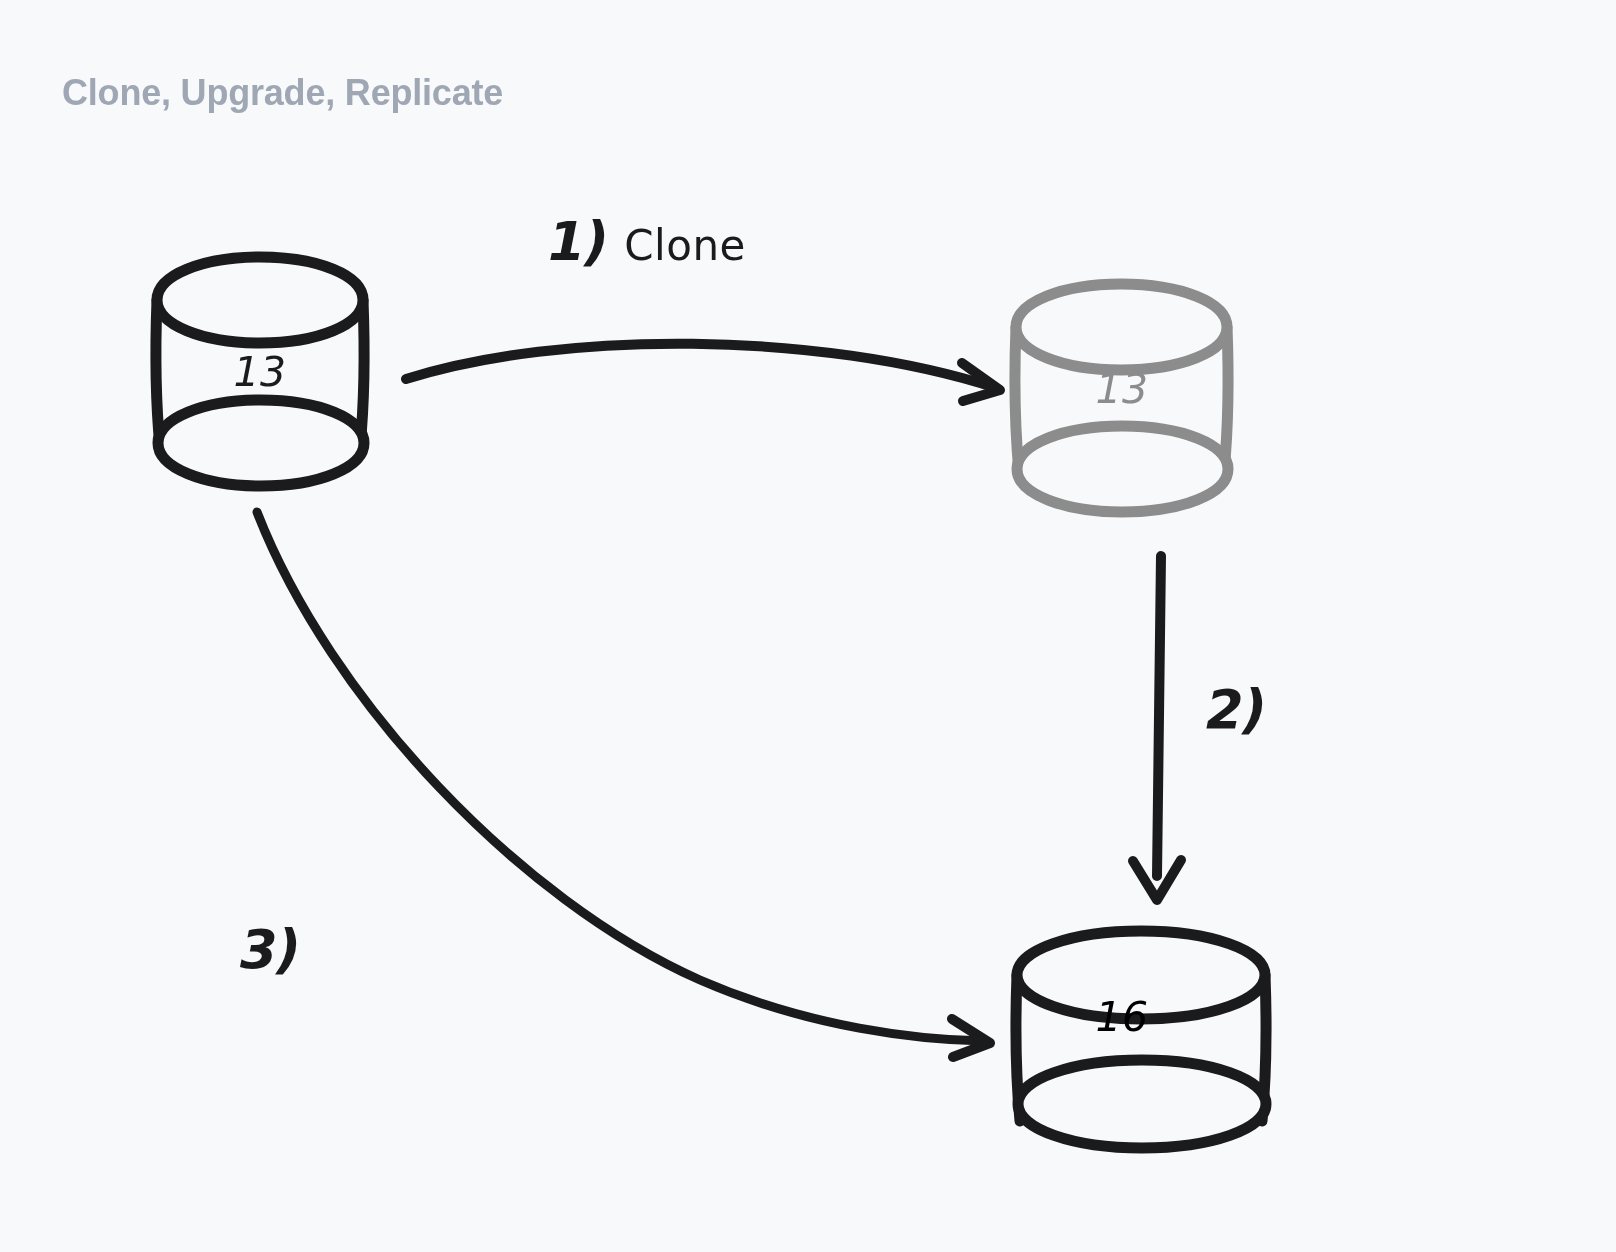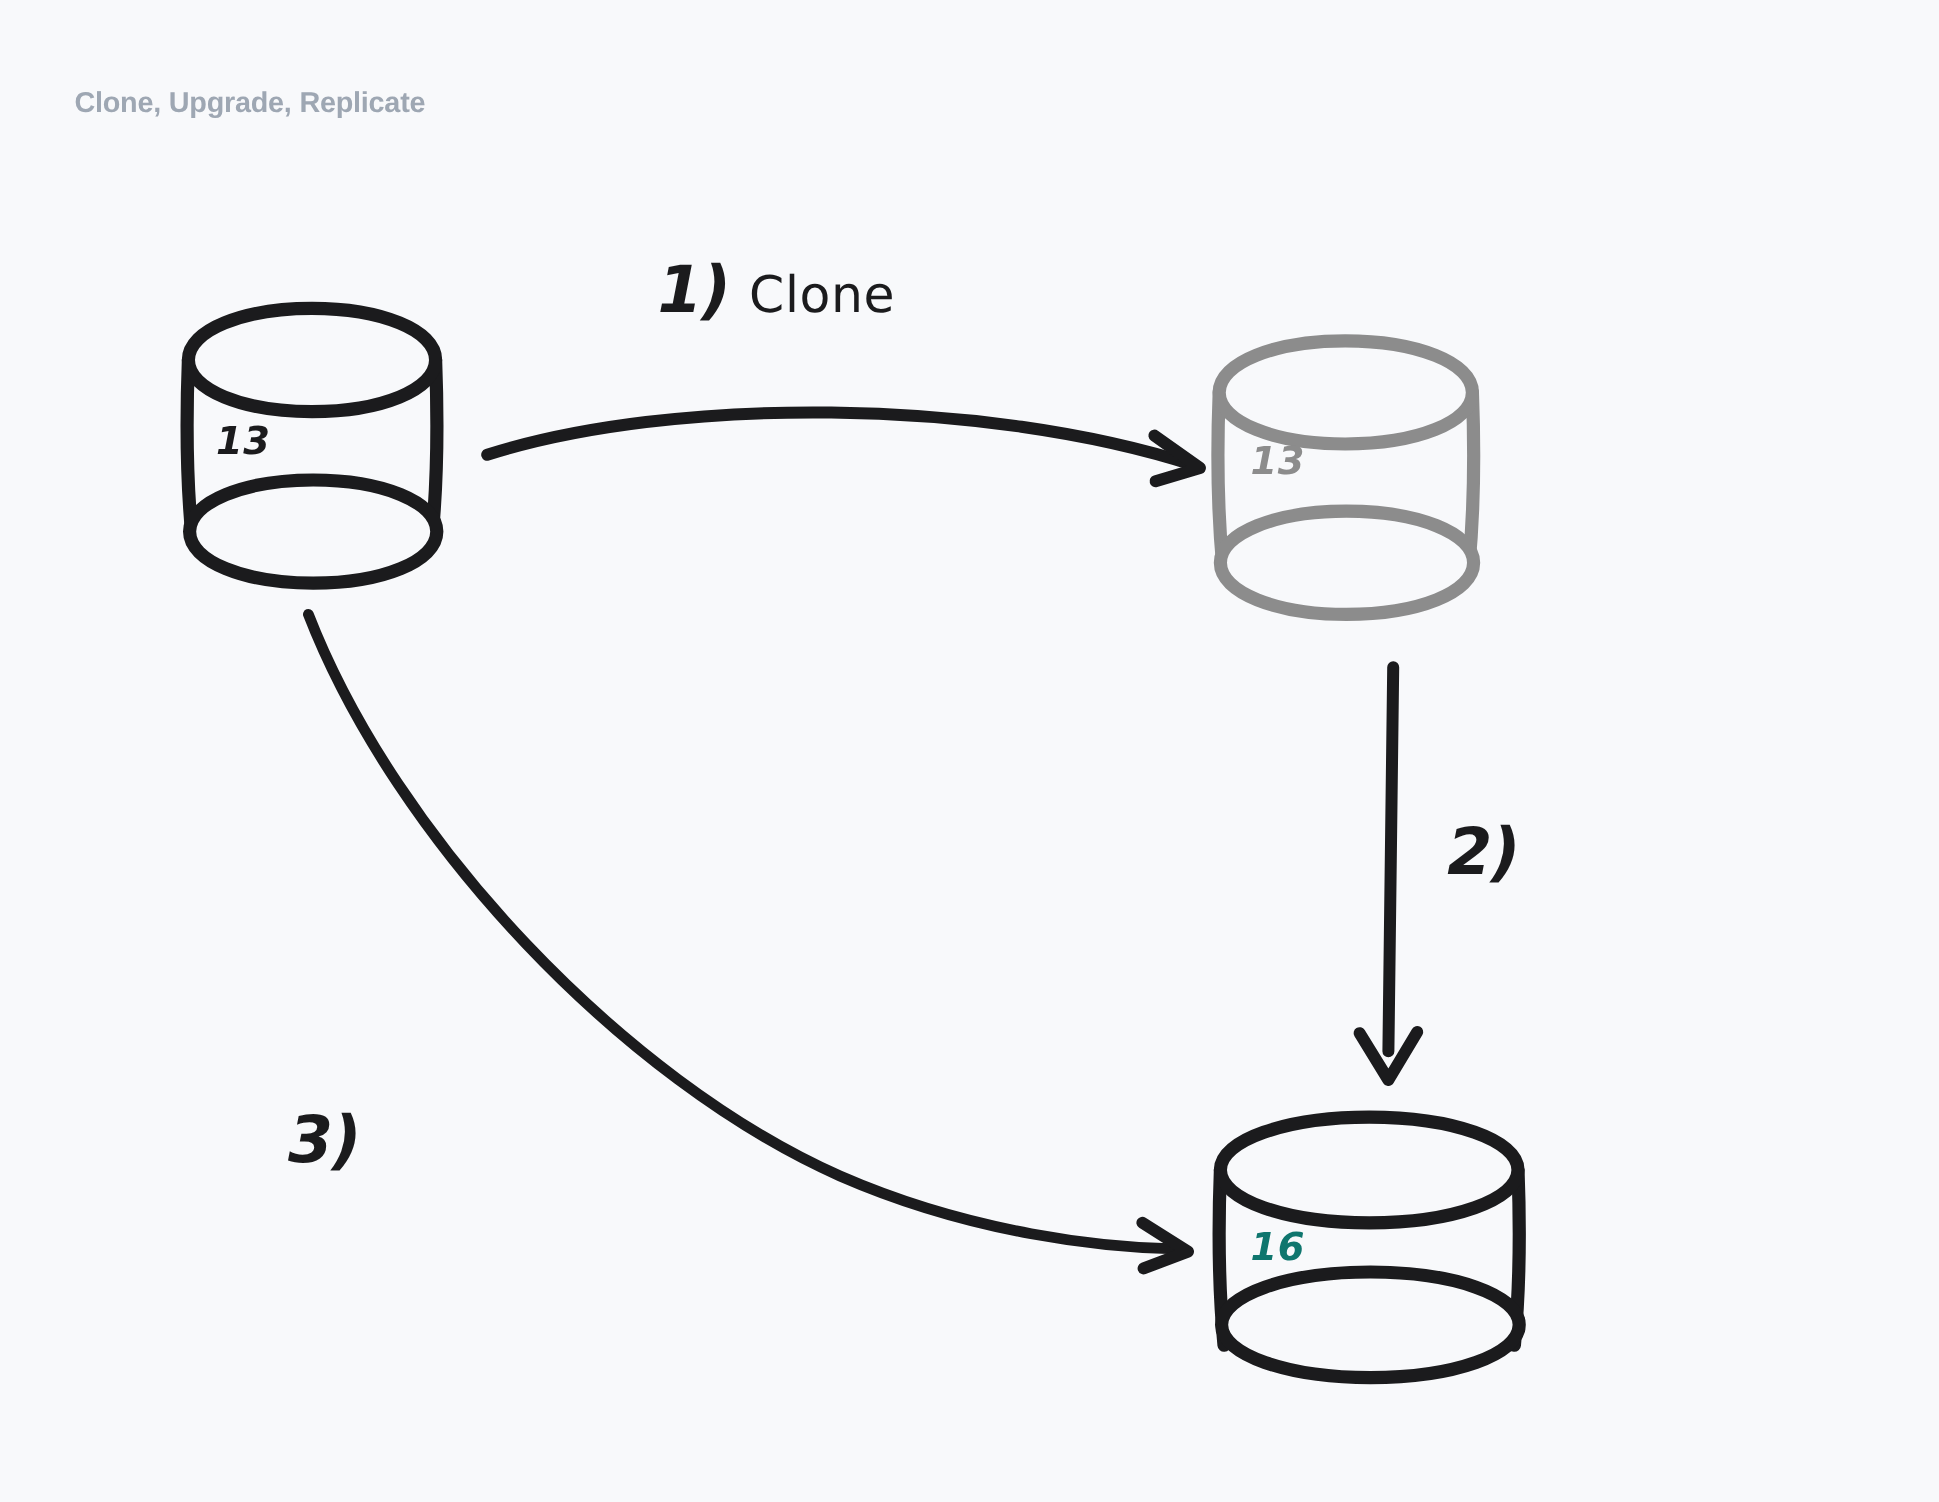--- a/index.html
+++ b/index.html
@@ -18,21 +18,21 @@
     position: relative;
     width: 1616px;
     height: 1252px;
     background: #f8f9fb;
   }
   #diagram-title {
     position: absolute;
     left: 62px;
     top: 72px;
     font-family: "Liberation Sans", sans-serif;
-    font-size: 24px;
+    font-size: 36px;
     font-weight: 700;
     letter-spacing: -0.2px;
     color: #9ea7b3;
     white-space: nowrap;
   }
   #scene {
     position: absolute;
     left: 0;
     top: 0;
     width: 1616px;
@@ -59,29 +59,30 @@
     font-weight: 400;
     letter-spacing: 0.5px;
   }
   #label-clone   { left: 548px; top: 210px; }
   #label-upgrade { left: 1206px; top: 678px; }
   #label-replicate { left: 240px; top: 918px; }
 
   .db-value {
     position: absolute;
     font-family: "DejaVu Sans", sans-serif;
-    font-weight: 700;
+    font-weight: 400;
     font-style: italic;
-    font-size: 32px;
+    font-size: 41px;
     letter-spacing: 0.5px;
+    text-align: center;
     pointer-events: none;
   }
   #db-primary-value { left: 180px; top: 348px; width: 160px; color: #1b1b1d; }
   #db-clone-value   { left: 1042px; top: 365px; width: 160px; color: #8c8c8c; }
-  #db-upgraded-value{ left: 1042px; top: 1020px; width: 160px; color: #0f766e; }
+  #db-upgraded-value{ left: 1042px; top: 993px; width: 160px; color: #000000; }
 </style>
 </head>
 <body>
 
 <div id="canvas">
 
   <div id="diagram-title">Clone, Upgrade, Replicate</div>
 
   <svg id="scene" viewBox="0 0 1616 1252" xmlns="http://www.w3.org/2000/svg">
 

